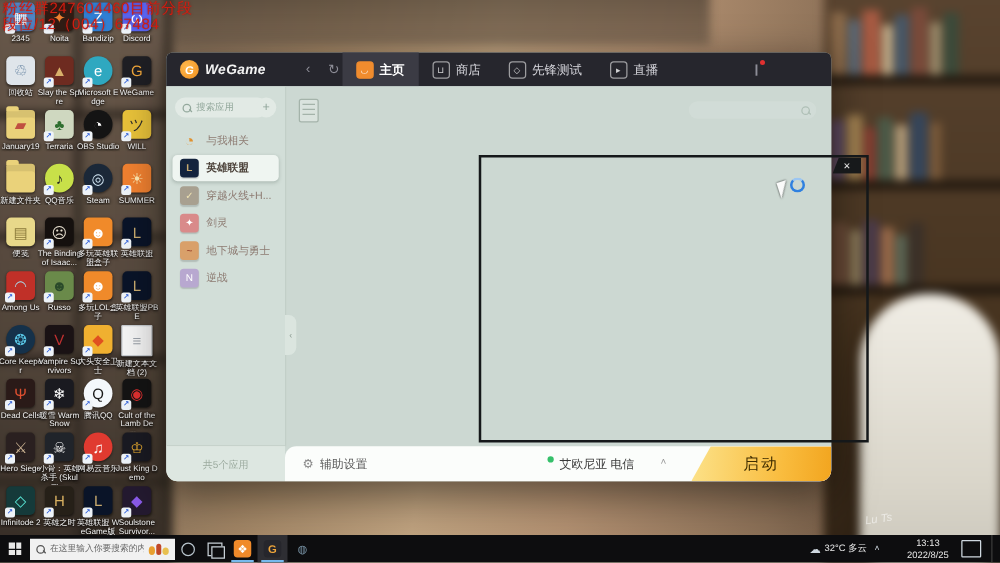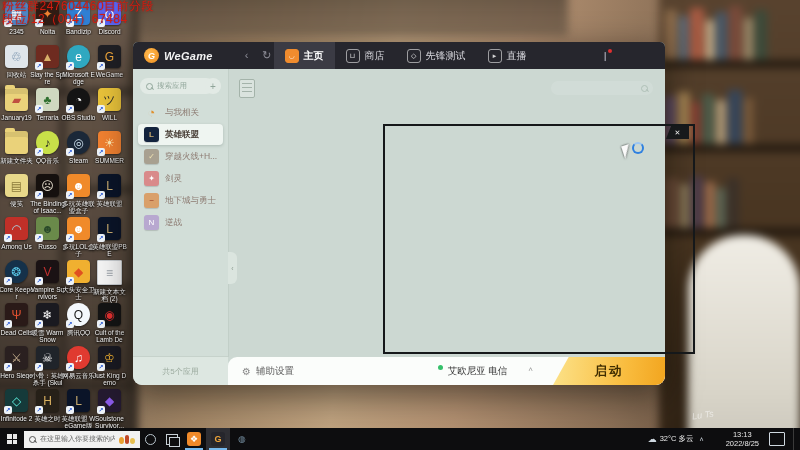--- a/index.html
+++ b/index.html
@@ -111,21 +111,21 @@
   .bbar{position:absolute;left:95px;right:0;bottom:0;height:28px;background:#fbfdfb;border-radius:9px 0 9px 0;
       display:flex;align-items:center}
   .bset{display:flex;align-items:center;gap:5px;margin-left:14px;color:#5a5a5a;font-size:9.5px;cursor:pointer}
   .bset .gear{color:#8a8a8a;font-size:10px}
   .server{display:flex;align-items:flex-start;gap:5px;margin-left:auto;margin-right:14px;font-size:9.5px;color:#3a3a3a;cursor:pointer}
   .server .gdot{width:5px;height:5px;border-radius:50%;background:#35c06a}
   .server .chev{color:#999;margin-left:16px;font-size:8px}
   .launch{position:absolute;right:0;top:0;bottom:0;width:112px;border-radius:0 0 9px 0;cursor:pointer;
       background:linear-gradient(95deg,#fce289 0%,#f9bc3e 65%,#f2a51f 100%);
       clip-path:polygon(14% 0,100% 0,100% 100%,0 100%);
-      display:flex;align-items:center;justify-content:center;font-size:12.5px;font-weight:700;color:#3f2d00;letter-spacing:2px}
+      display:flex;align-items:center;justify-content:center;font-size:12.5px;font-weight:400;color:#3f2d00;letter-spacing:2px}
 
   
   .task{position:absolute;left:0;bottom:0;width:800px;height:22px;background:#0d0d0f;z-index:40;
       display:flex;align-items:center;color:#ddd}
   .start{width:24px;height:22px;display:flex;align-items:center;justify-content:center;cursor:pointer}
   .start .wlogo{width:10px;height:10px;display:grid;grid-template-columns:1fr 1fr;gap:1px}
   .start .wlogo i{background:#e8e8e8}
   .tsearch{width:106px;height:17px;background:#f1f1f1;display:flex;align-items:center;gap:4px;padding:0 5px;
       color:#666;font-size:7px;cursor:text}
   .tsearch .mag::before{border-color:#555}

